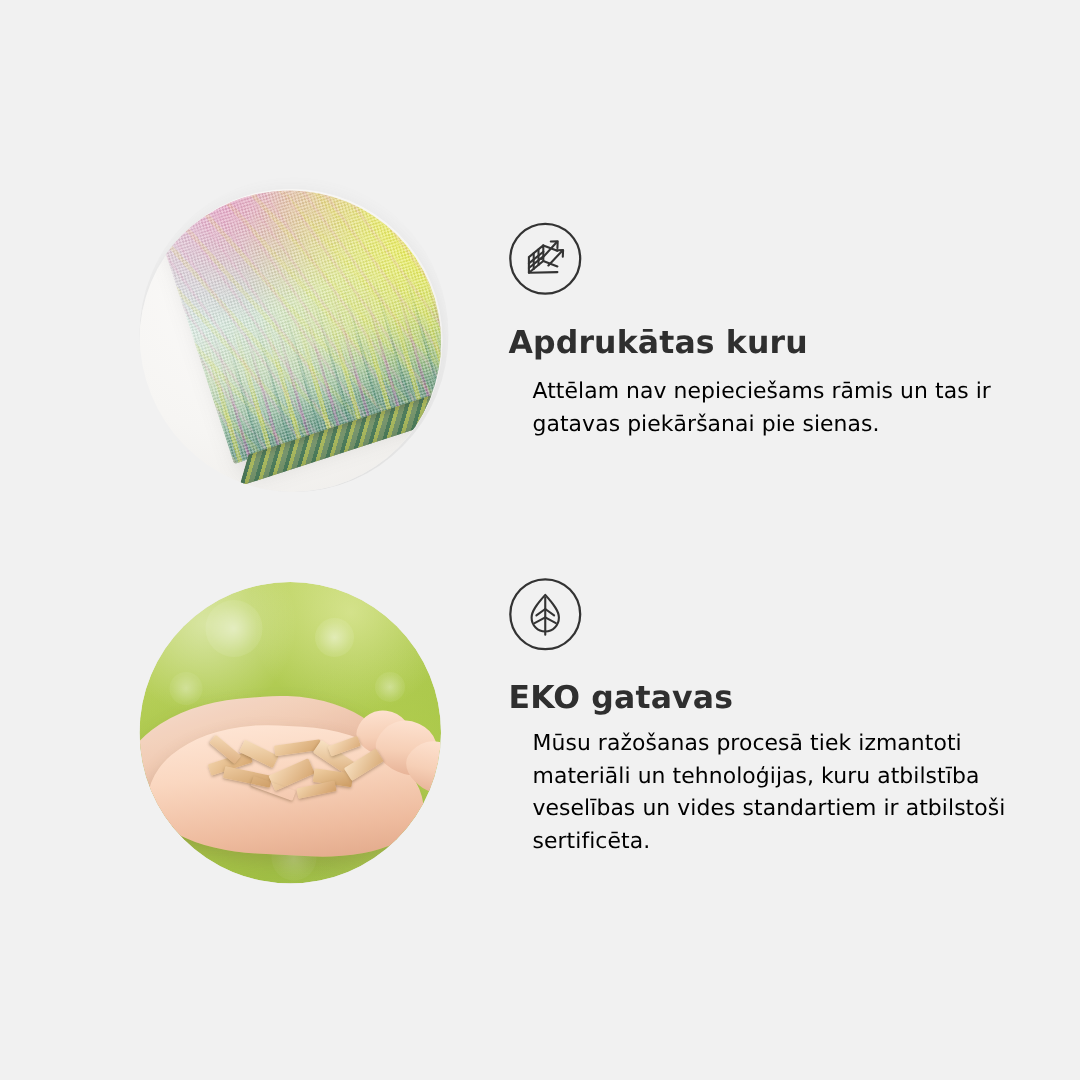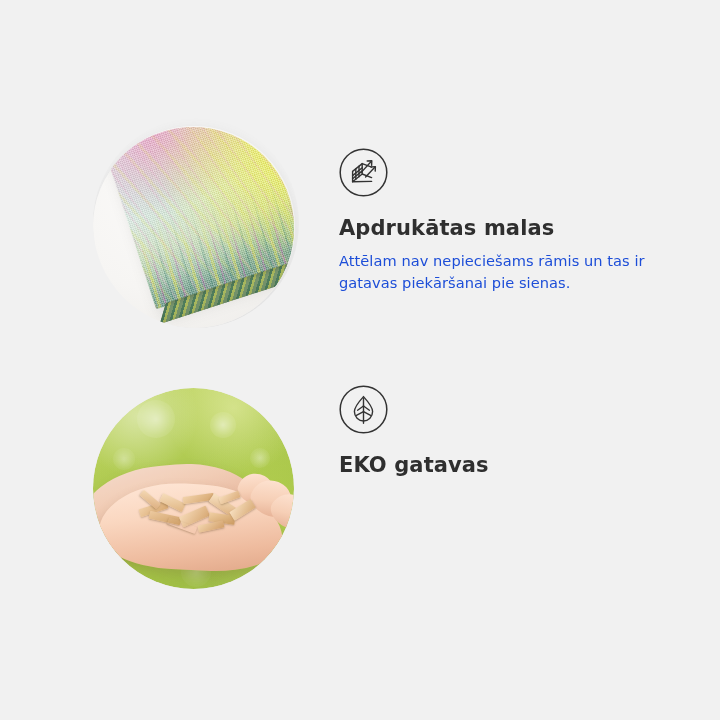--- a/index.html
+++ b/index.html
@@ -71,24 +71,24 @@
     font-size: 21px;
     font-weight: 600;
     color: #2f2f2f;
     letter-spacing: 0.1px;
     line-height: 1.2;
   }
   .title-1 { margin-top: 19px; }
   .title-2 { margin-top: 19px; }
 
   .feature-desc {
-    margin: 0;
+    margin: 16px;
     font-size: 14.6px;
     font-weight: 400;
-    color: #1d4ed8;
+    color: #000000;
     line-height: 1.48;
     letter-spacing: 0.05px;
   }
   .desc-1 { margin-top: 9px; width: 345px; }
   .desc-2 { margin-top: 7px; width: 348px; }
 
   
   .disc {
     position: absolute;
     left: 0;
@@ -318,21 +318,21 @@
             <path d="M13.6 33.8 L32.6 33.4"></path>
           </g>
           <g stroke="#333333" stroke-width="1.4" stroke-linecap="round" stroke-linejoin="round">
             <path d="M22.0 24.6 L32.4 13.2"></path>
             <path d="M28.2 13.0 L32.8 12.8 L32.6 17.4"></path>
             <path d="M26.6 29.0 L36.0 19.0"></path>
             <path d="M32.0 18.9 L36.4 18.7 L36.2 23.1"></path>
           </g>
         </svg>
       </span>
-      <h2 class="feature-title title-1">Apdrukātas malas</h2>
+      <h2 class="feature-title title-1">Apdrukātas kuru</h2>
       <p class="feature-desc desc-1">Attēlam nav nepieciešams rāmis un tas ir gatavas piekāršanai pie sienas.</p>
     </div>
   </section>
 
   <section class="feature feature-2">
 
     <div class="feature-visual visual-2">
       <div class="photo-circle">
         <span class="bokeh b1"></span>
         <span class="bokeh b2"></span>
@@ -374,16 +374,17 @@
             <path d="M24.5 11.6 C30.4 18.1 33.6 22.4 33.6 26.6 C33.6 31.9 29.5 36.0 24.5 36.0 C19.5 36.0 15.4 31.9 15.4 26.6 C15.4 22.4 18.6 18.1 24.5 11.6 Z"></path>
             <path d="M24.5 13.4 L24.5 38.2"></path>
             <path d="M24.5 21.0 L18.6 25.2"></path>
             <path d="M24.5 21.0 L30.4 25.2"></path>
             <path d="M24.5 26.6 L17.4 30.4"></path>
             <path d="M24.5 26.6 L31.6 30.4"></path>
           </g>
         </svg>
       </span>
       <h2 class="feature-title title-2">EKO gatavas</h2>
+      <p class="feature-desc desc-2">Mūsu ražošanas procesā tiek izmantoti materiāli un tehnoloģijas, kuru atbilstība veselības un vides standartiem ir atbilstoši sertificēta.</p>
     </div>
   </section>
 
 </div>
 
 </body></html>

